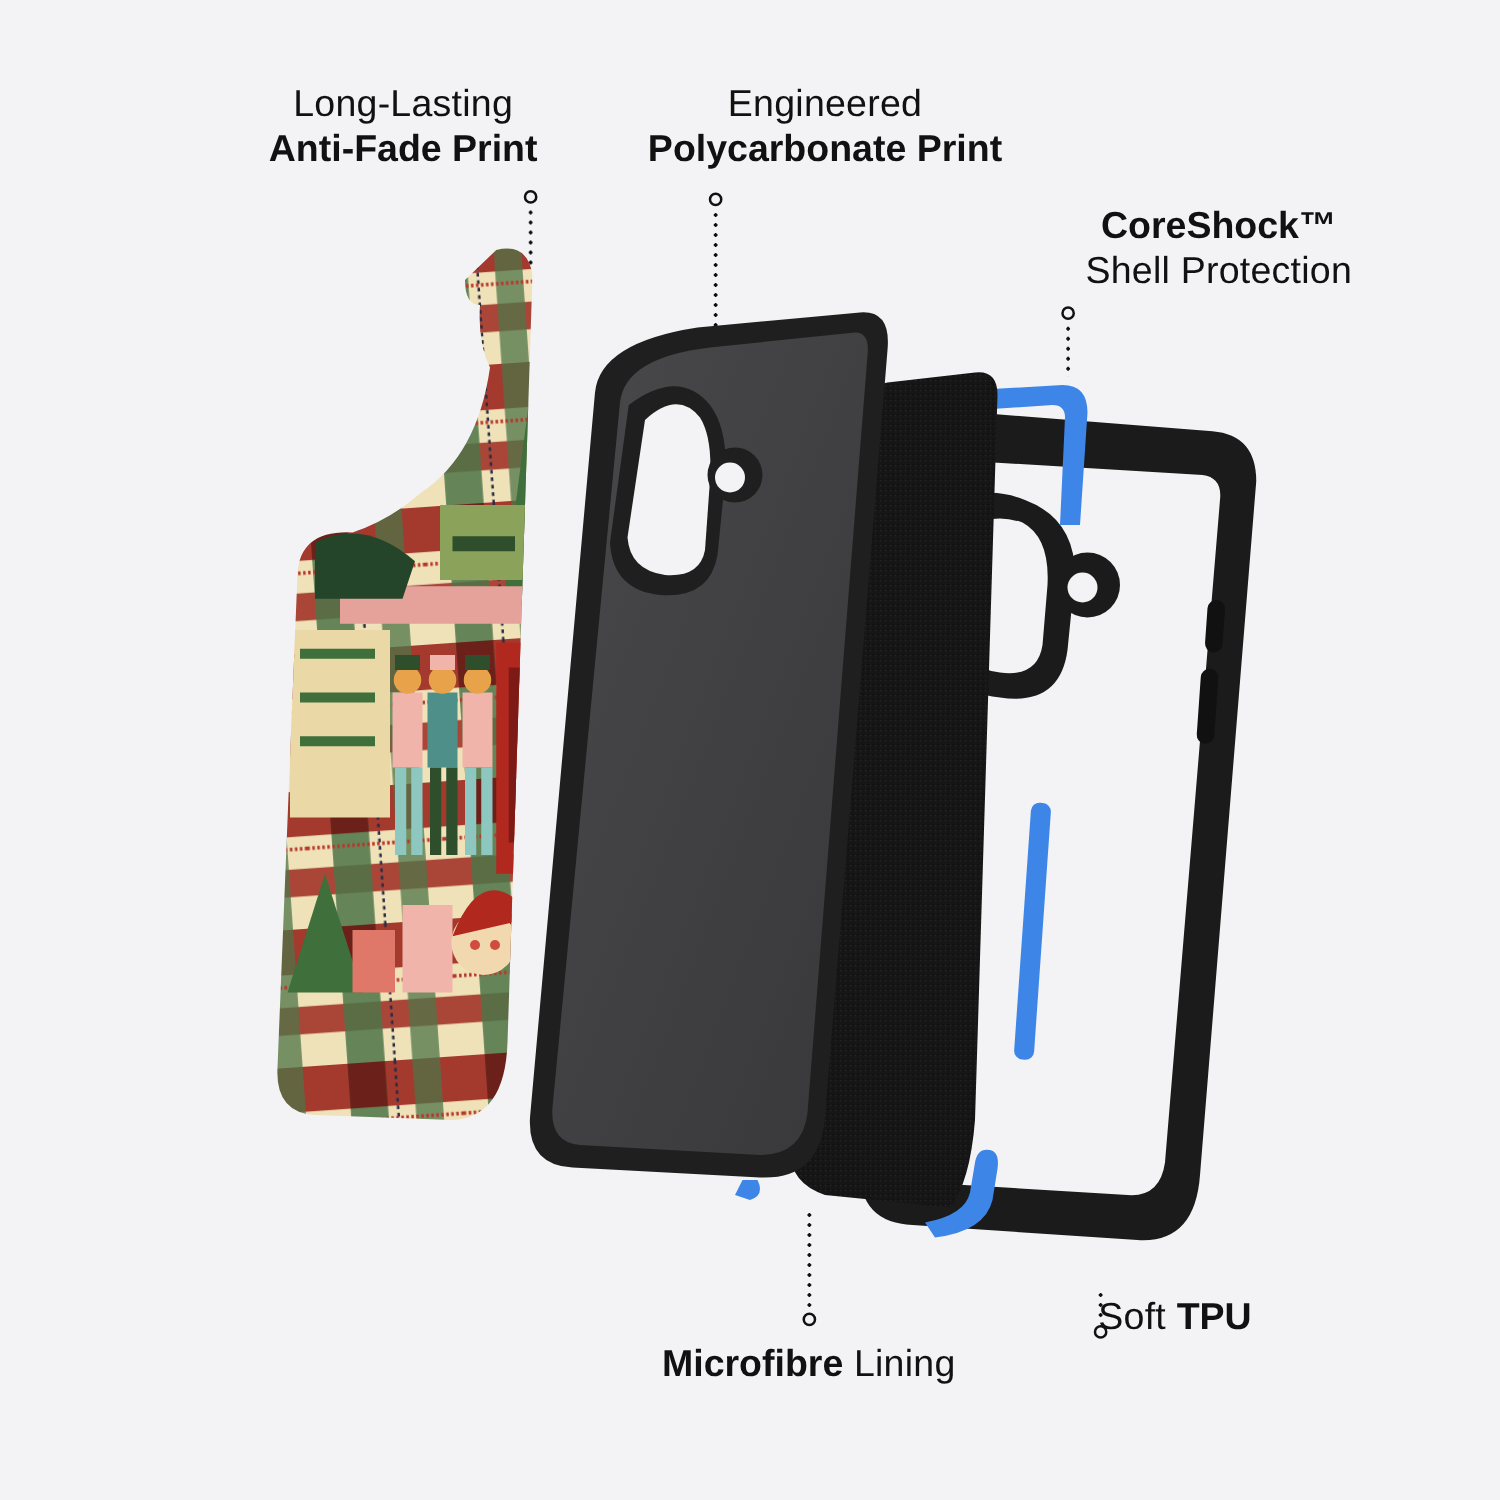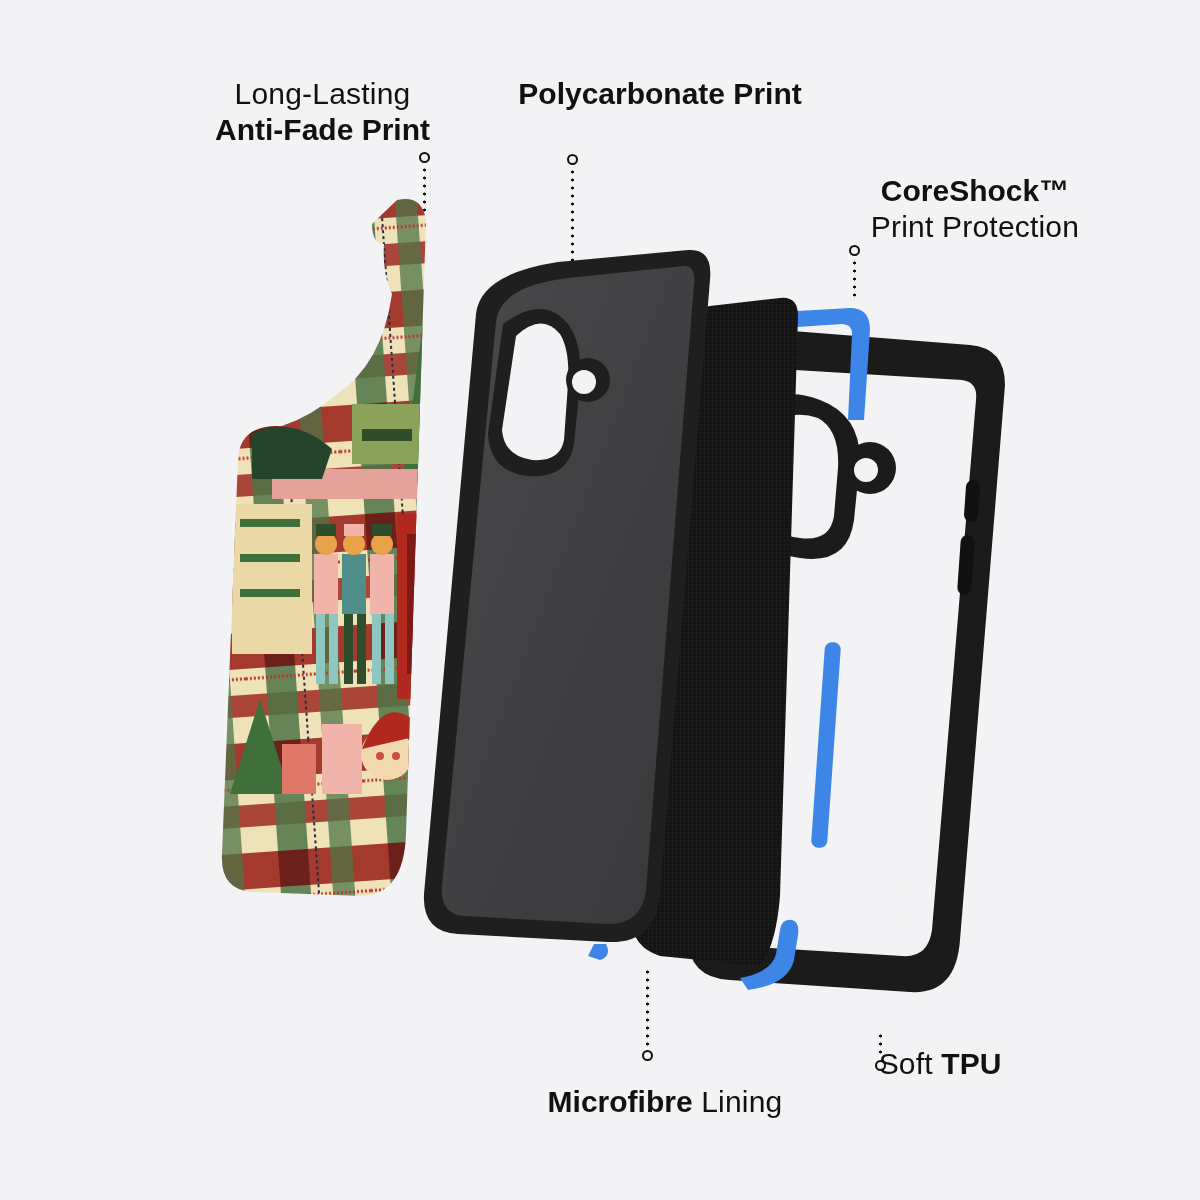--- a/index.html
+++ b/index.html
@@ -1,17 +1,17 @@
 <!DOCTYPE html>
 <html><head>
 <meta charset="utf-8">
 <style>
   html,body{margin:0;padding:0;}
   body{width:1200px;height:1200px;background:#f3f3f5;position:relative;overflow:hidden;font-family:"Liberation Sans","DejaVu Sans",sans-serif;color:#111;}
-  .label{position:absolute;text-align:center;line-height:1.2;margin-top:10px;}
+  .label{position:absolute;text-align:center;line-height:1.2;}
   .label .light{font-weight:400;font-size:30px;display:block;letter-spacing:0.2px;}
   .label .bold{font-weight:700;font-size:30px;display:block;}
   .inline .light,.inline .bold{display:inline;}
   .leader{position:absolute;width:12px;}
   .leader .ring{width:7px;height:7px;border:2.5px solid #111;border-radius:50%;background:#f3f3f5;margin:0 auto;}
   .leader .dots{width:3px;margin:3px auto 0;background-image:radial-gradient(circle,#111 1.4px,transparent 1.6px);background-size:3px 8px;background-repeat:repeat-y;}
   .layer{position:absolute;}
   svg{display:block;}
 </style>
 </head>
@@ -20,41 +20,42 @@
 <div class="label" style="left:190px;top:66px;width:265px;">
   <span class="light">Long-Lasting</span>
   <span class="bold">Anti-Fade Print</span>
 </div>
 <div class="leader" style="left:418px;top:152px;">
   <div class="ring"></div>
   <div class="dots" style="height:50px;"></div>
 </div>
 
 <div class="label" style="left:490px;top:66px;width:340px;">
+  <span class="light">Engineered</span>
   <span class="bold">Polycarbonate Print</span>
 </div>
 <div class="leader" style="left:566px;top:154px;">
   <div class="ring"></div>
   <div class="dots" style="height:106px;"></div>
 </div>
 
 <div class="label" style="left:830px;top:163px;width:290px;text-align:center;">
   <span class="bold">CoreShock™</span>
-  <span class="light">Print Protection</span>
+  <span class="light">Shell Protection</span>
 </div>
 <div class="leader" style="left:848px;top:245px;">
   <div class="ring"></div>
   <div class="dots" style="height:42px;"></div>
 </div>
 
 <div class="leader" style="left:641px;top:968px;">
   <div class="dots" style="height:80px;margin-top:0;"></div>
   <div class="ring" style="margin-top:2px;"></div>
 </div>
-<div class="label inline" style="left:520px;top:1074px;width:290px;">
+<div class="label inline" style="left:502px;top:1074px;width:290px;">
   <span class="bold">Microfibre</span><span class="light"> Lining</span>
 </div>
 
 <div class="leader" style="left:874px;top:1032px;">
   <div class="dots" style="height:26px;margin-top:0;"></div>
   <div class="ring" style="margin-top:2px;"></div>
 </div>
 <div class="label inline" style="left:860px;top:1036px;width:160px;">
   <span class="light">Soft </span><span class="bold">TPU</span>
 </div>

